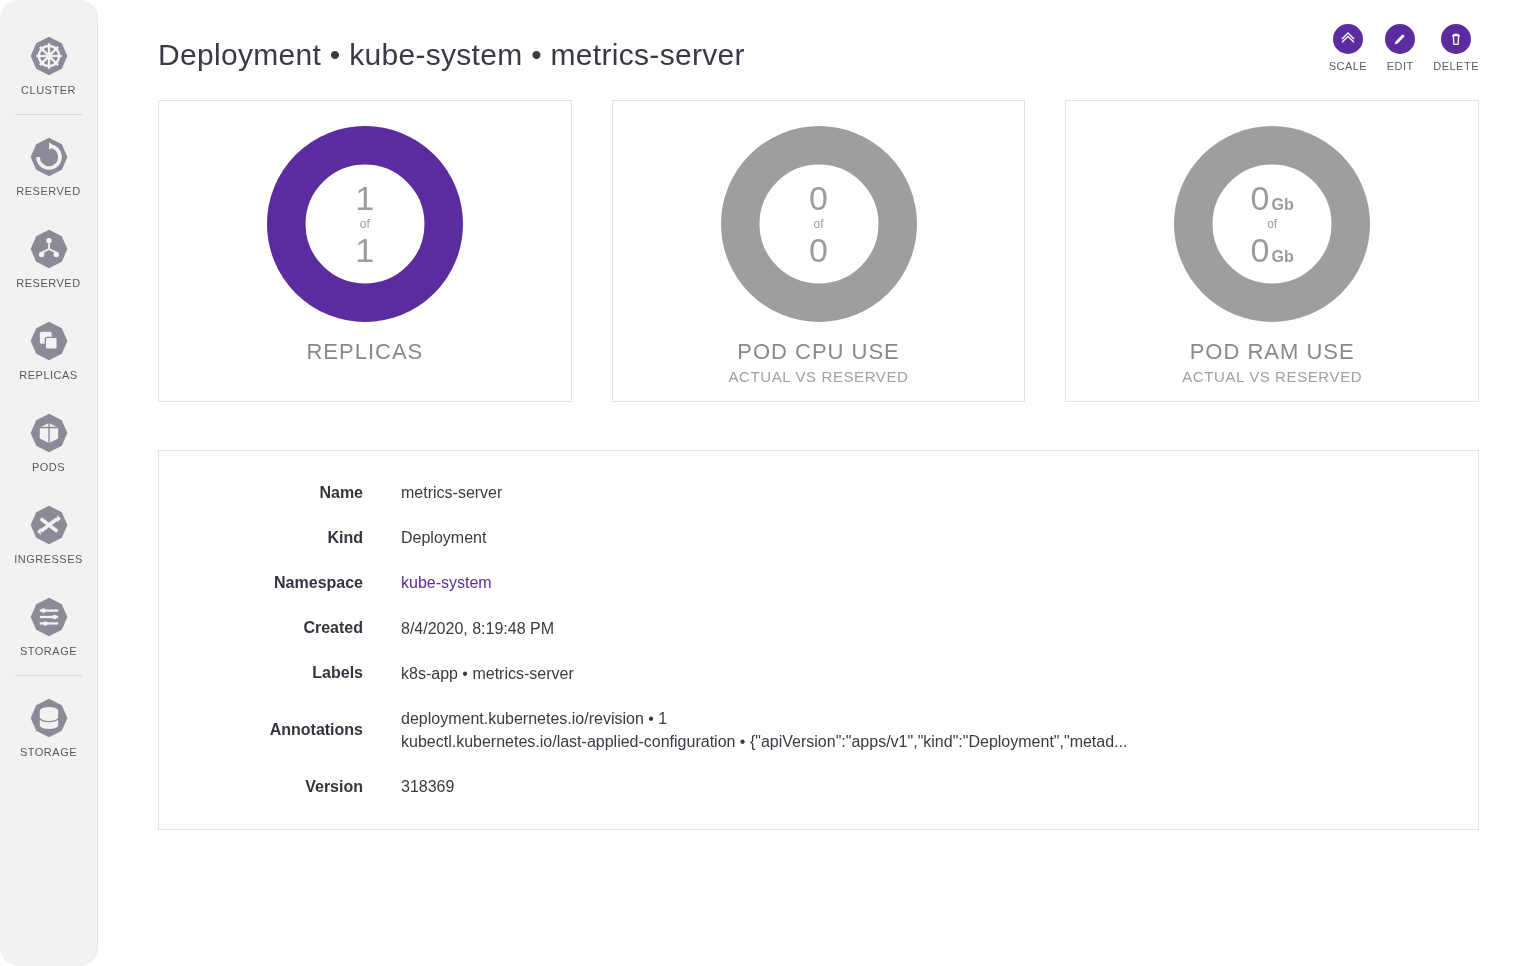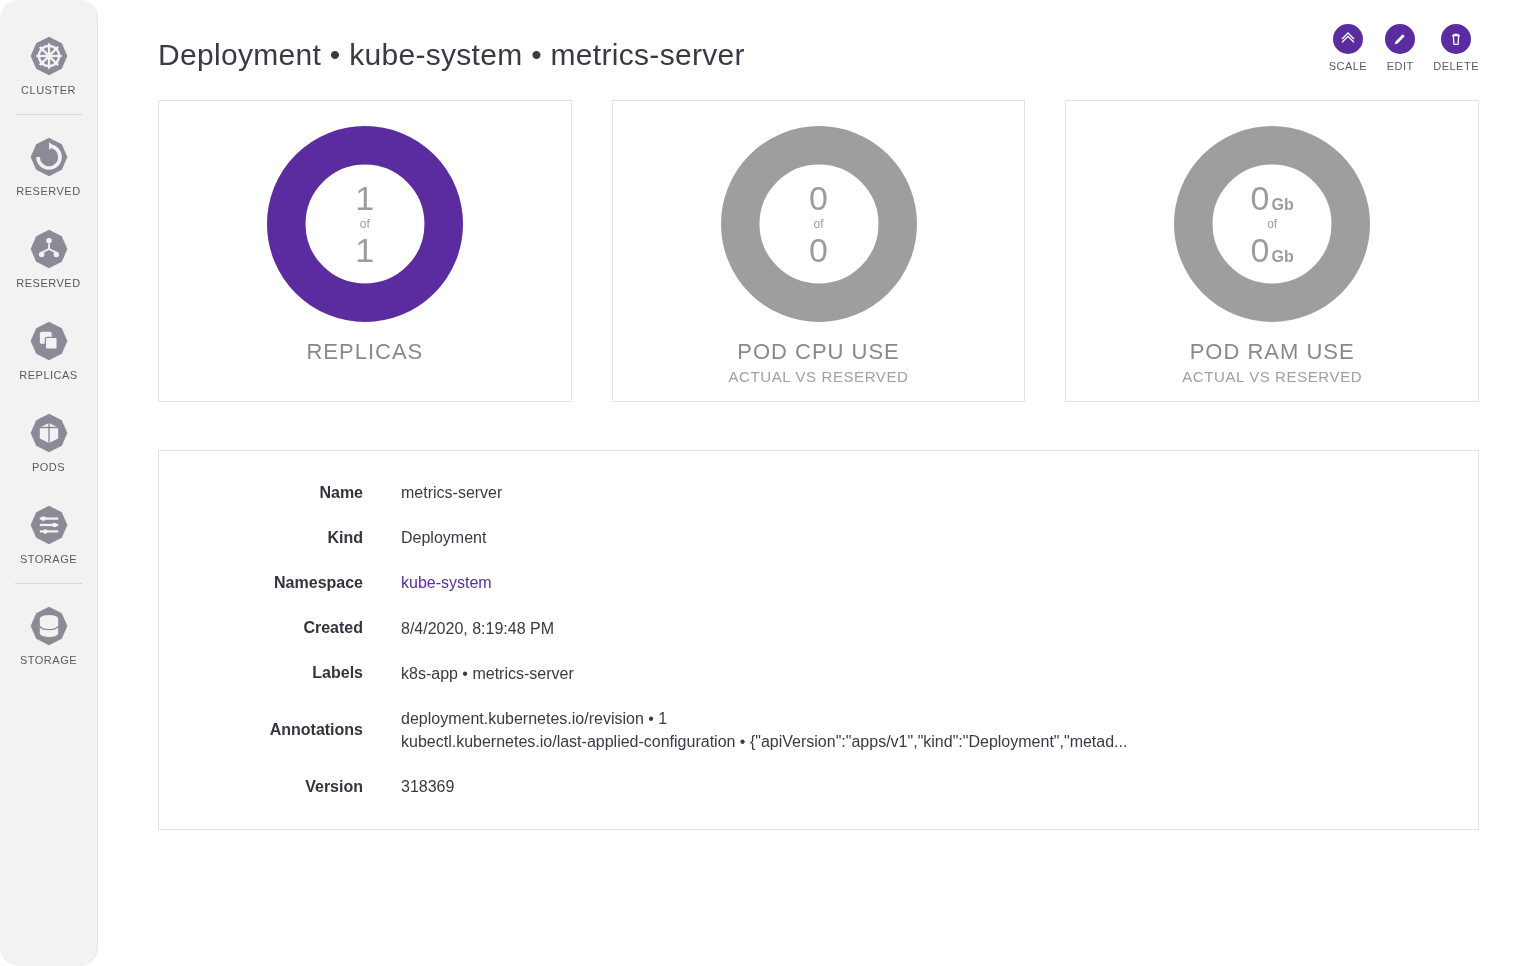--- a/index.html
+++ b/index.html
@@ -210,20 +210,31 @@
     <span class="icon">
       <svg viewBox="0 0 48 48">
           <polygon points="24,3 38,10 44,24 38,38 24,45 10,38 4,24 10,10" fill="#8b8a96"></polygon>
           <path d="M24 13 L34 18 L34 30 L24 35 L14 30 L14 18 Z" fill="#f2f2f2"></path>
           <path d="M24 13 L24 35 M14 18 L34 18" stroke="#8b8a96" stroke-width="1.5" fill="none"></path>
         </svg>
     </span>
     <span class="label">PODS</span>
   </div>
 
+  <div class="side-item">
+    <span class="icon">
+      <svg viewBox="0 0 48 48">
+          <polygon points="24,3 38,10 44,24 38,38 24,45 10,38 4,24 10,10" fill="#8b8a96"></polygon>
+          <path d="M15 17 L33 31 M33 17 L15 31" stroke="#f2f2f2" stroke-width="4" fill="none"></path>
+          <polygon points="33,13 37,17 33,21" fill="#f2f2f2"></polygon>
+          <polygon points="15,27 11,31 15,35" fill="#f2f2f2"></polygon>
+        </svg>
+    </span>
+    <span class="label">INGRESSES</span>
+  </div>
 
   <div class="side-item">
     <span class="icon">
       <svg viewBox="0 0 48 48">
           <polygon points="24,3 38,10 44,24 38,38 24,45 10,38 4,24 10,10" fill="#8b8a96"></polygon>
           <g stroke="#f2f2f2" stroke-width="2.5">
             <line x1="14" y1="17" x2="34" y2="17"></line>
             <line x1="14" y1="24" x2="34" y2="24"></line>
             <line x1="14" y1="31" x2="34" y2="31"></line>
           </g>

